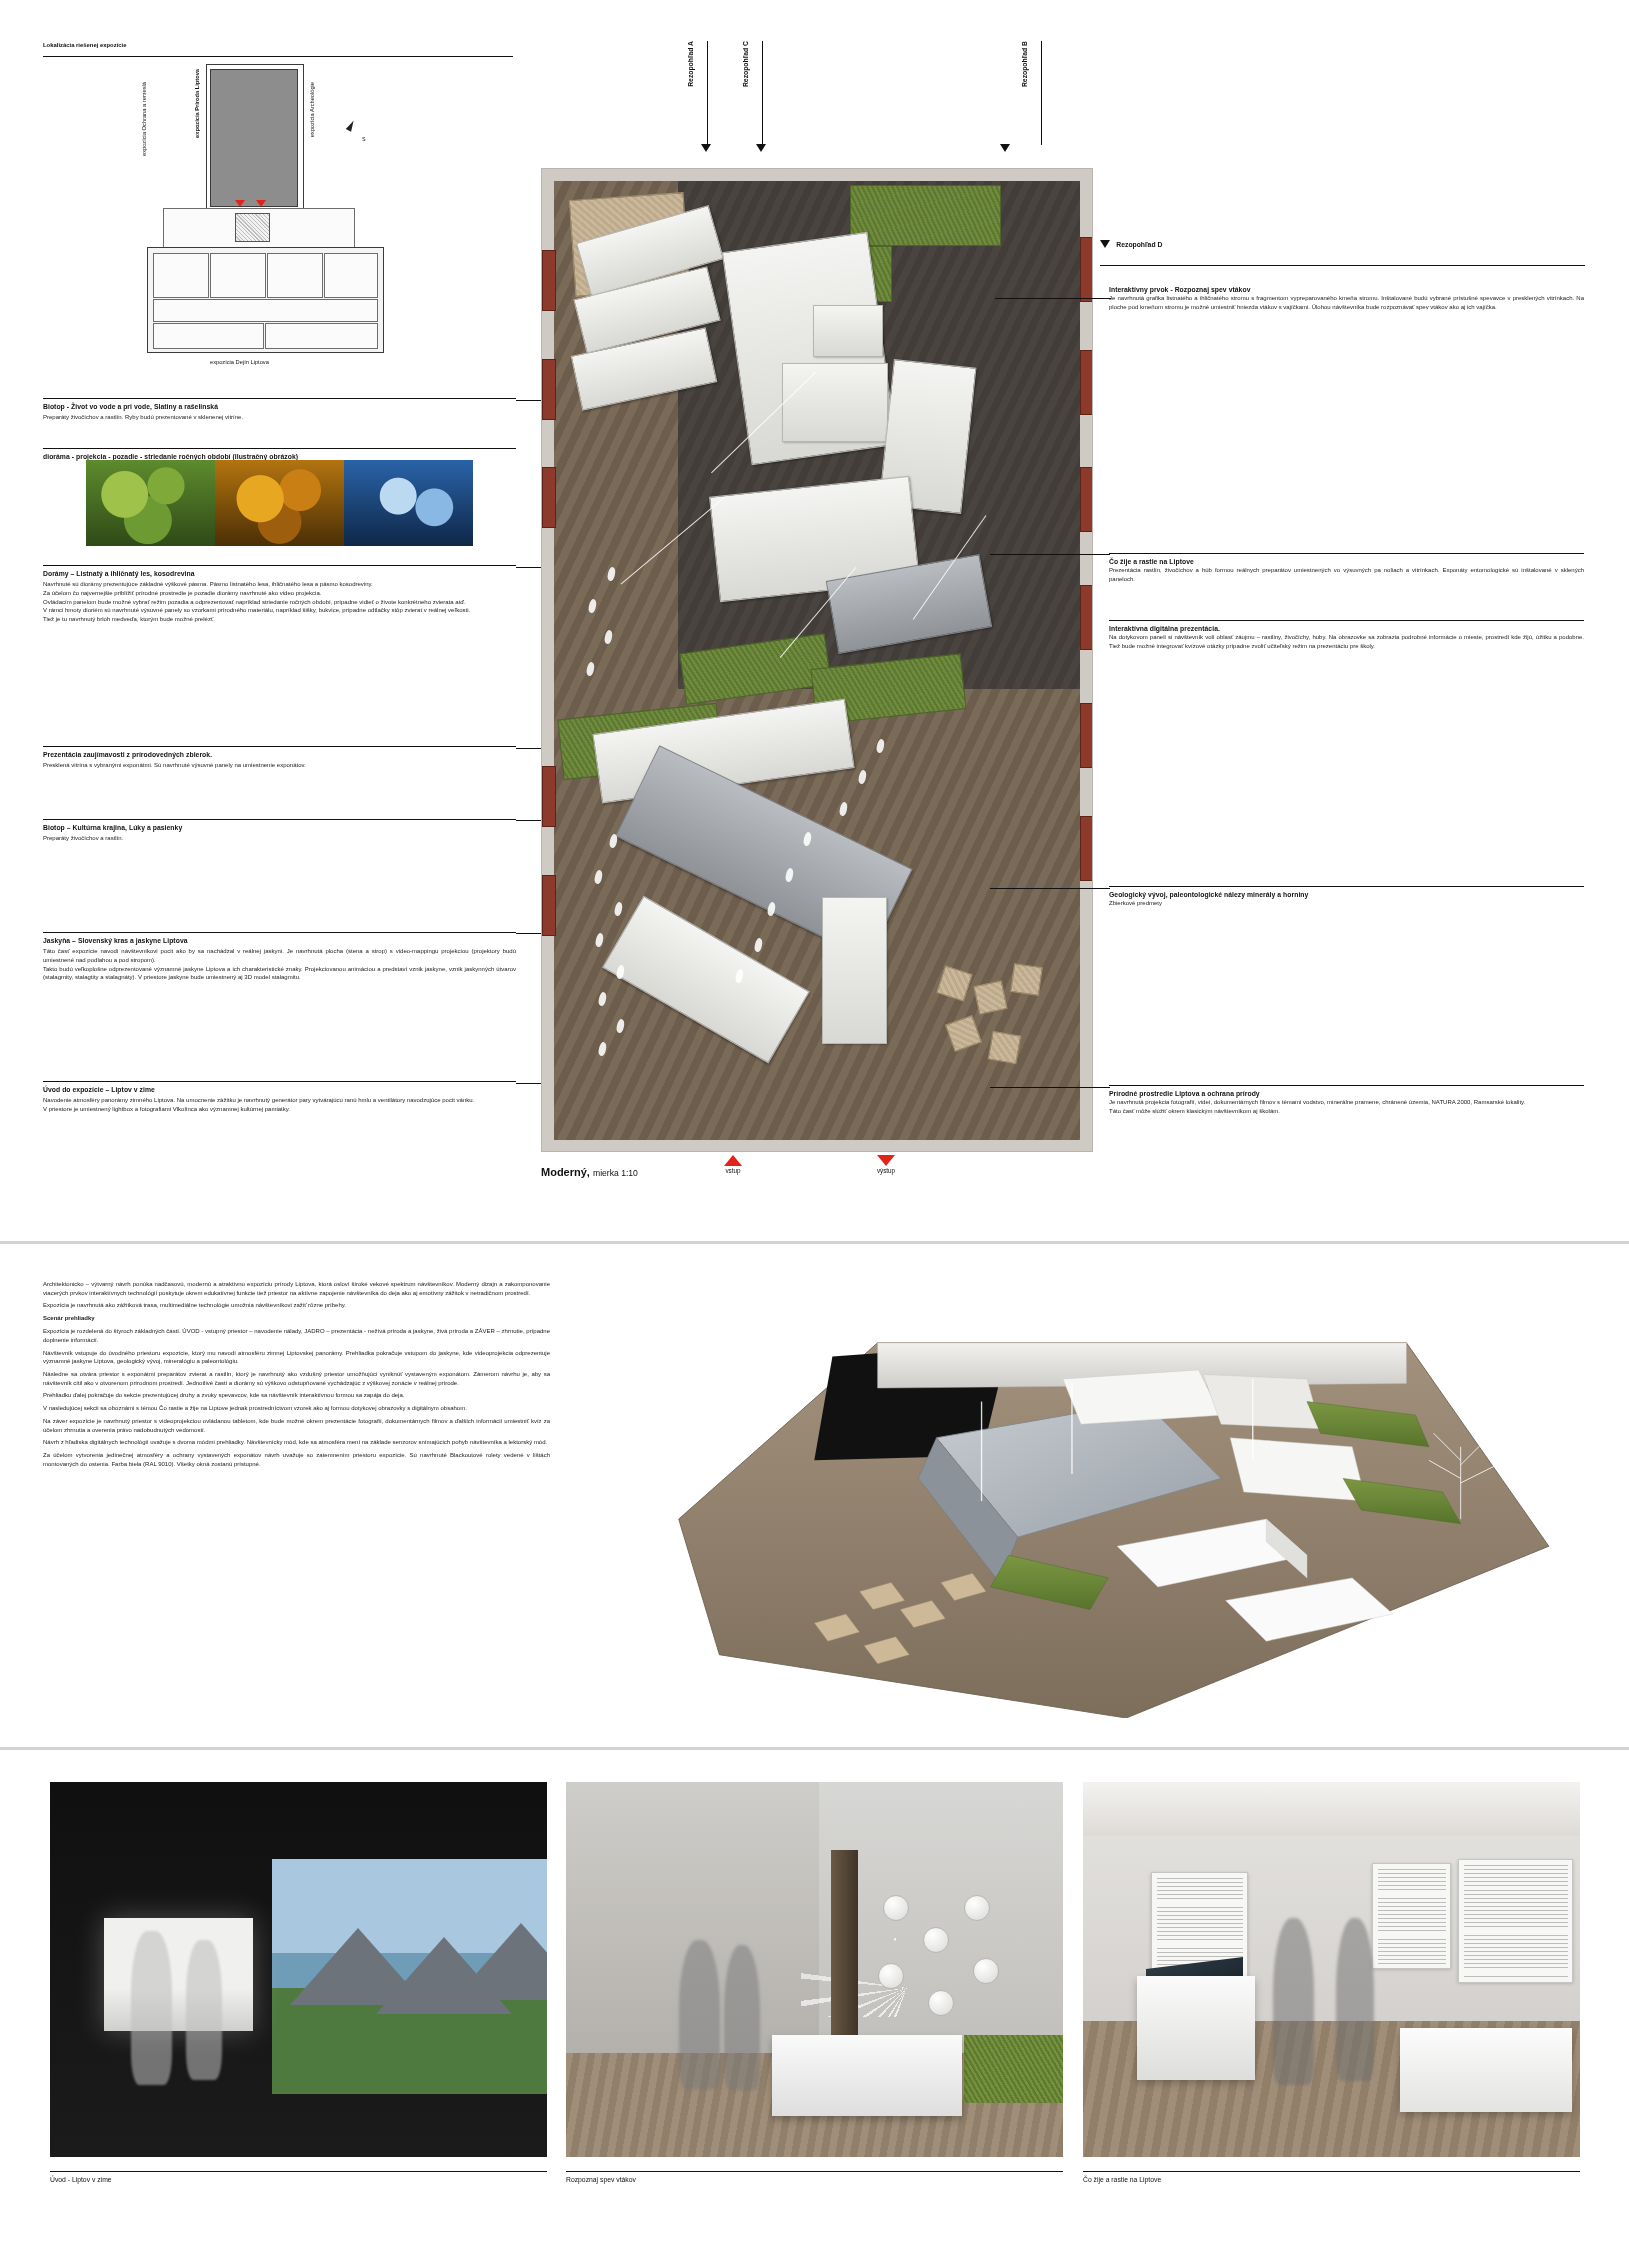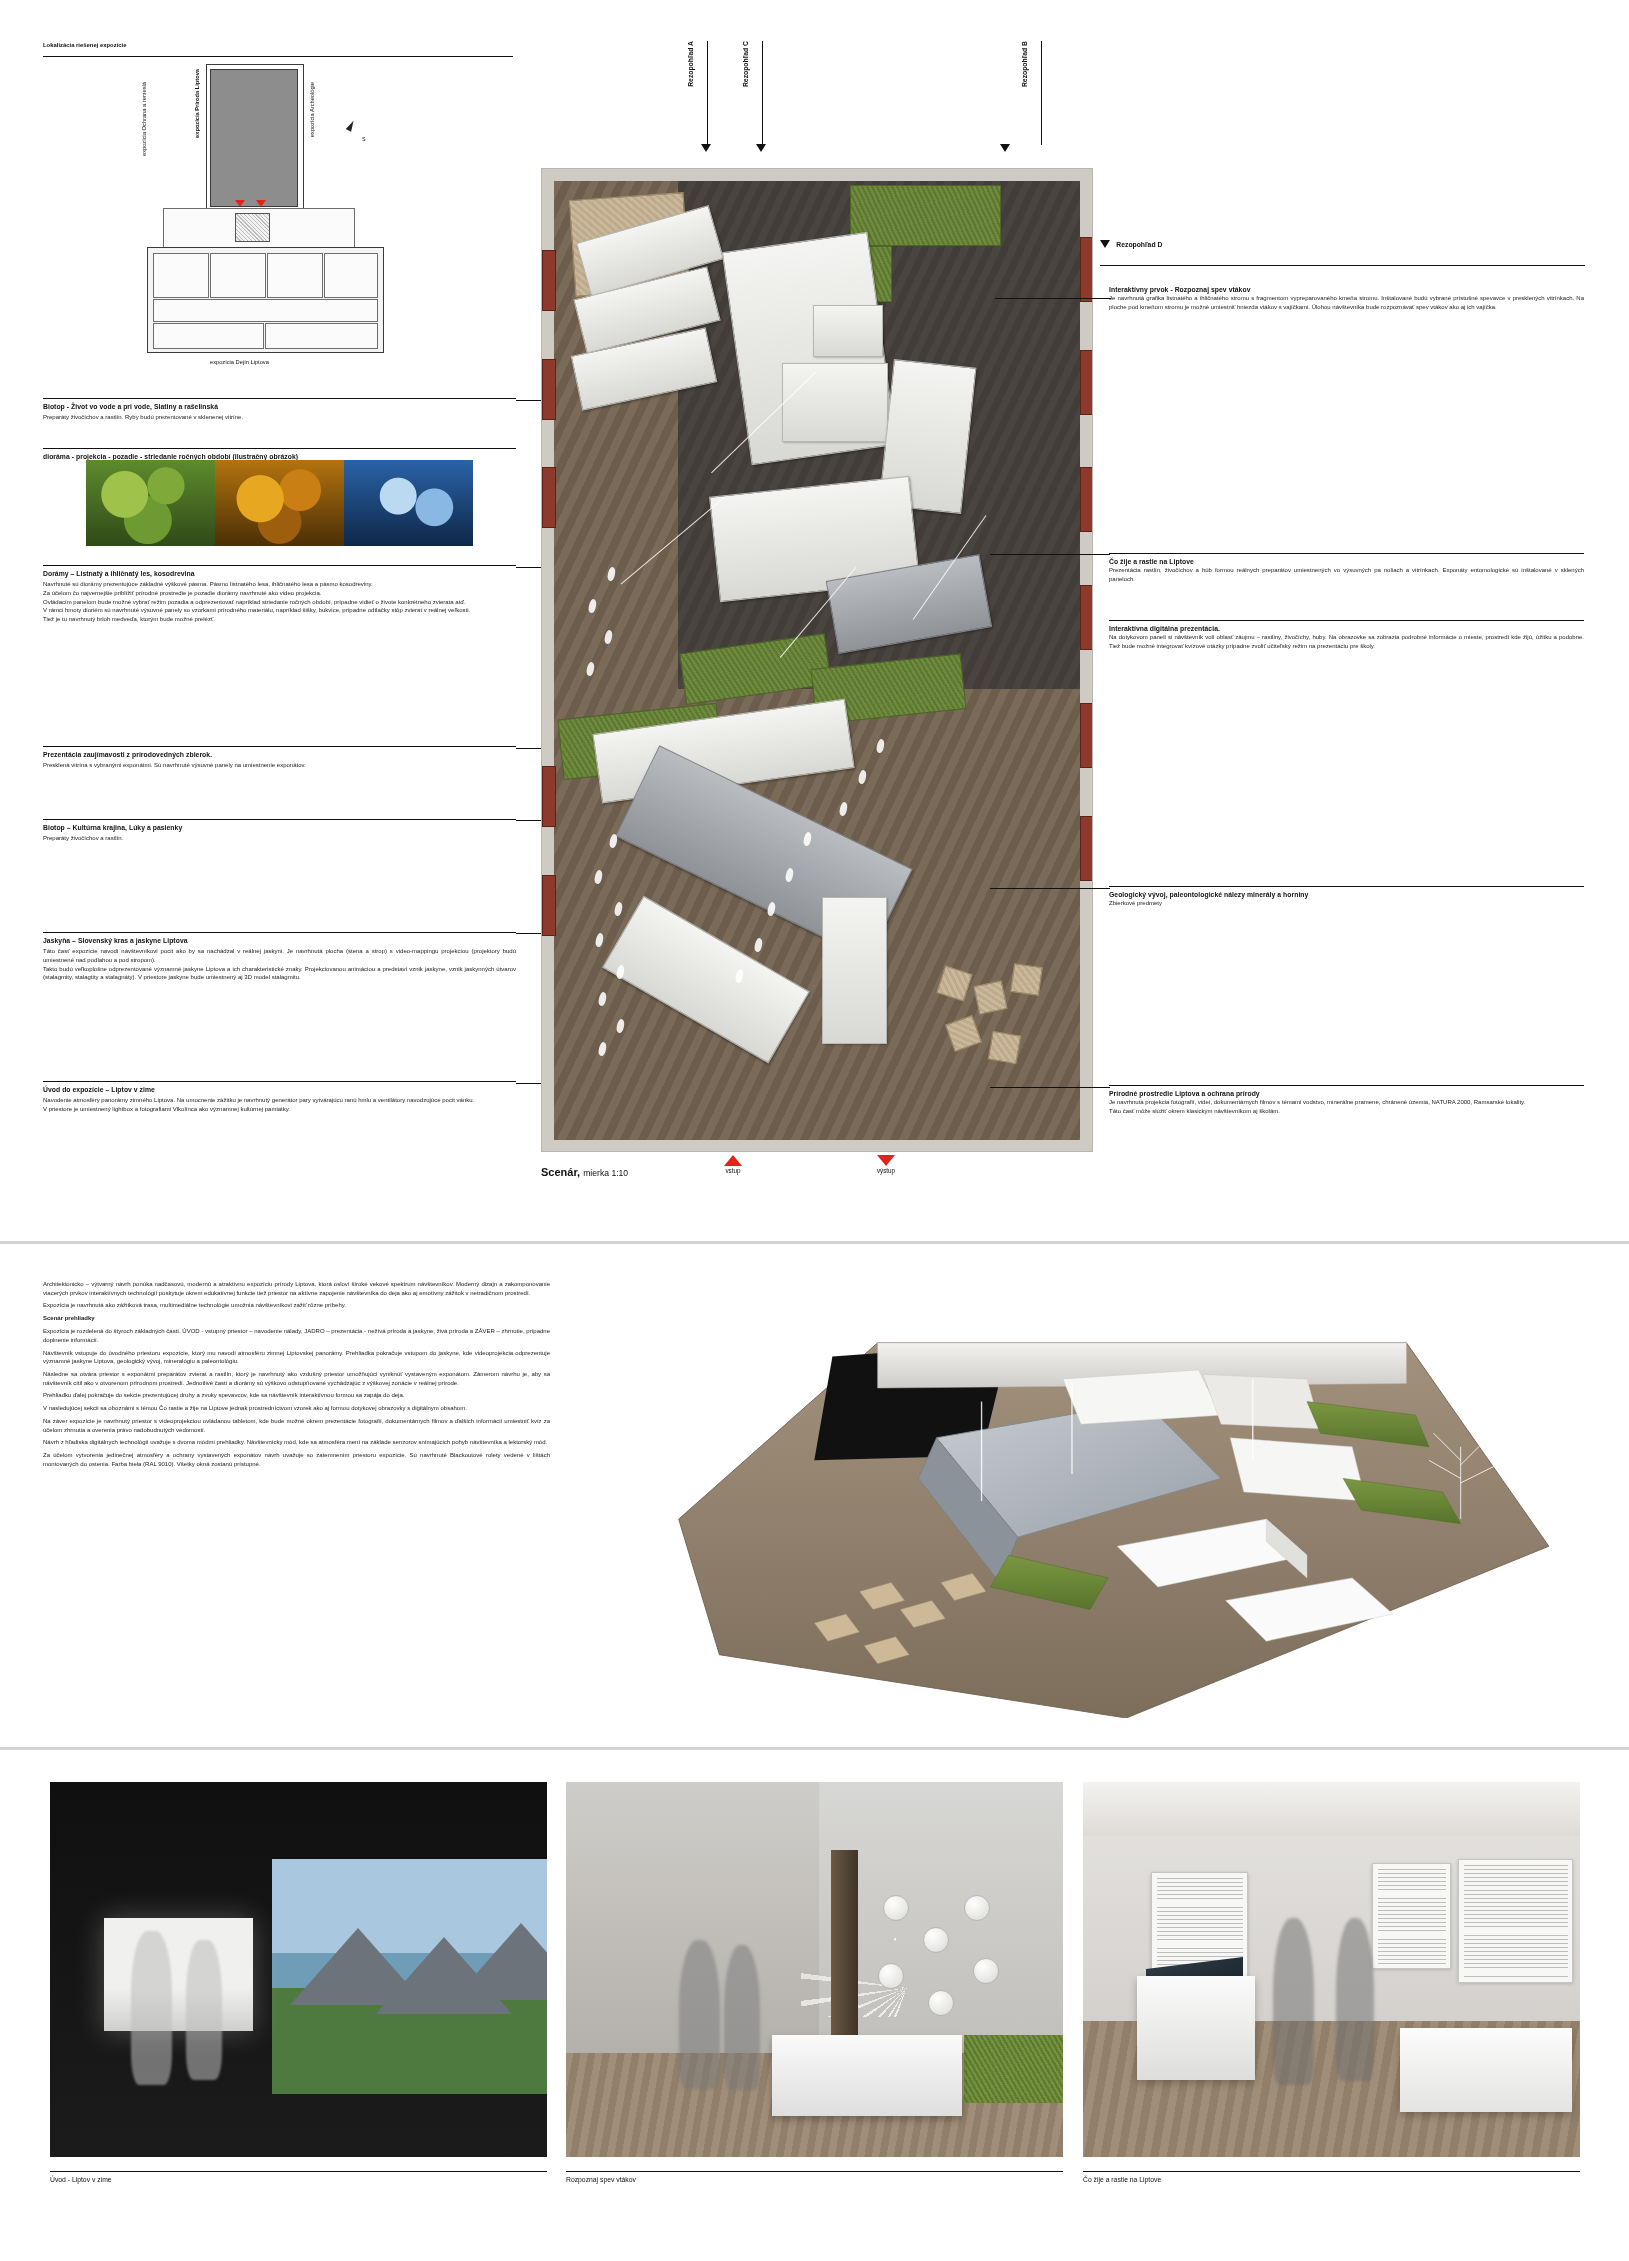--- a/index.html
+++ b/index.html
@@ -613,21 +613,21 @@
     <div class="footprint" style="left:335px; top:570px;"></div>
     <div class="footprint" style="left:298px; top:633px;"></div>
 
     <div class="arrow-line" style="left:63px; top:371px; width:136px; transform:rotate(-40deg);"></div>
     <div class="arrow-line" style="left:149px; top:253px; width:145px; transform:rotate(-44deg);"></div>
     <div class="arrow-line" style="left:217px; top:443px; width:118px; transform:rotate(-50deg);"></div>
     <div class="arrow-line" style="left:344px; top:398px; width:127px; transform:rotate(-55deg);"></div>
   </div>
 
   <div id="plan-caption">
-    <b>Scenár,</b>
+    <b>Moderný,</b>
     <span style="font-size:8.6px;">mierka 1:10</span>
   </div>
   <div class="entry-mark" style="left:706px; top:1155px; width:54px;">
     <div class="tri-red-up"></div>
     <div>vstup</div>
   </div>
   <div class="entry-mark" style="left:859px; top:1155px; width:54px;">
     <div class="tri-red-down"></div>
     <div>výstup</div>
   </div>

